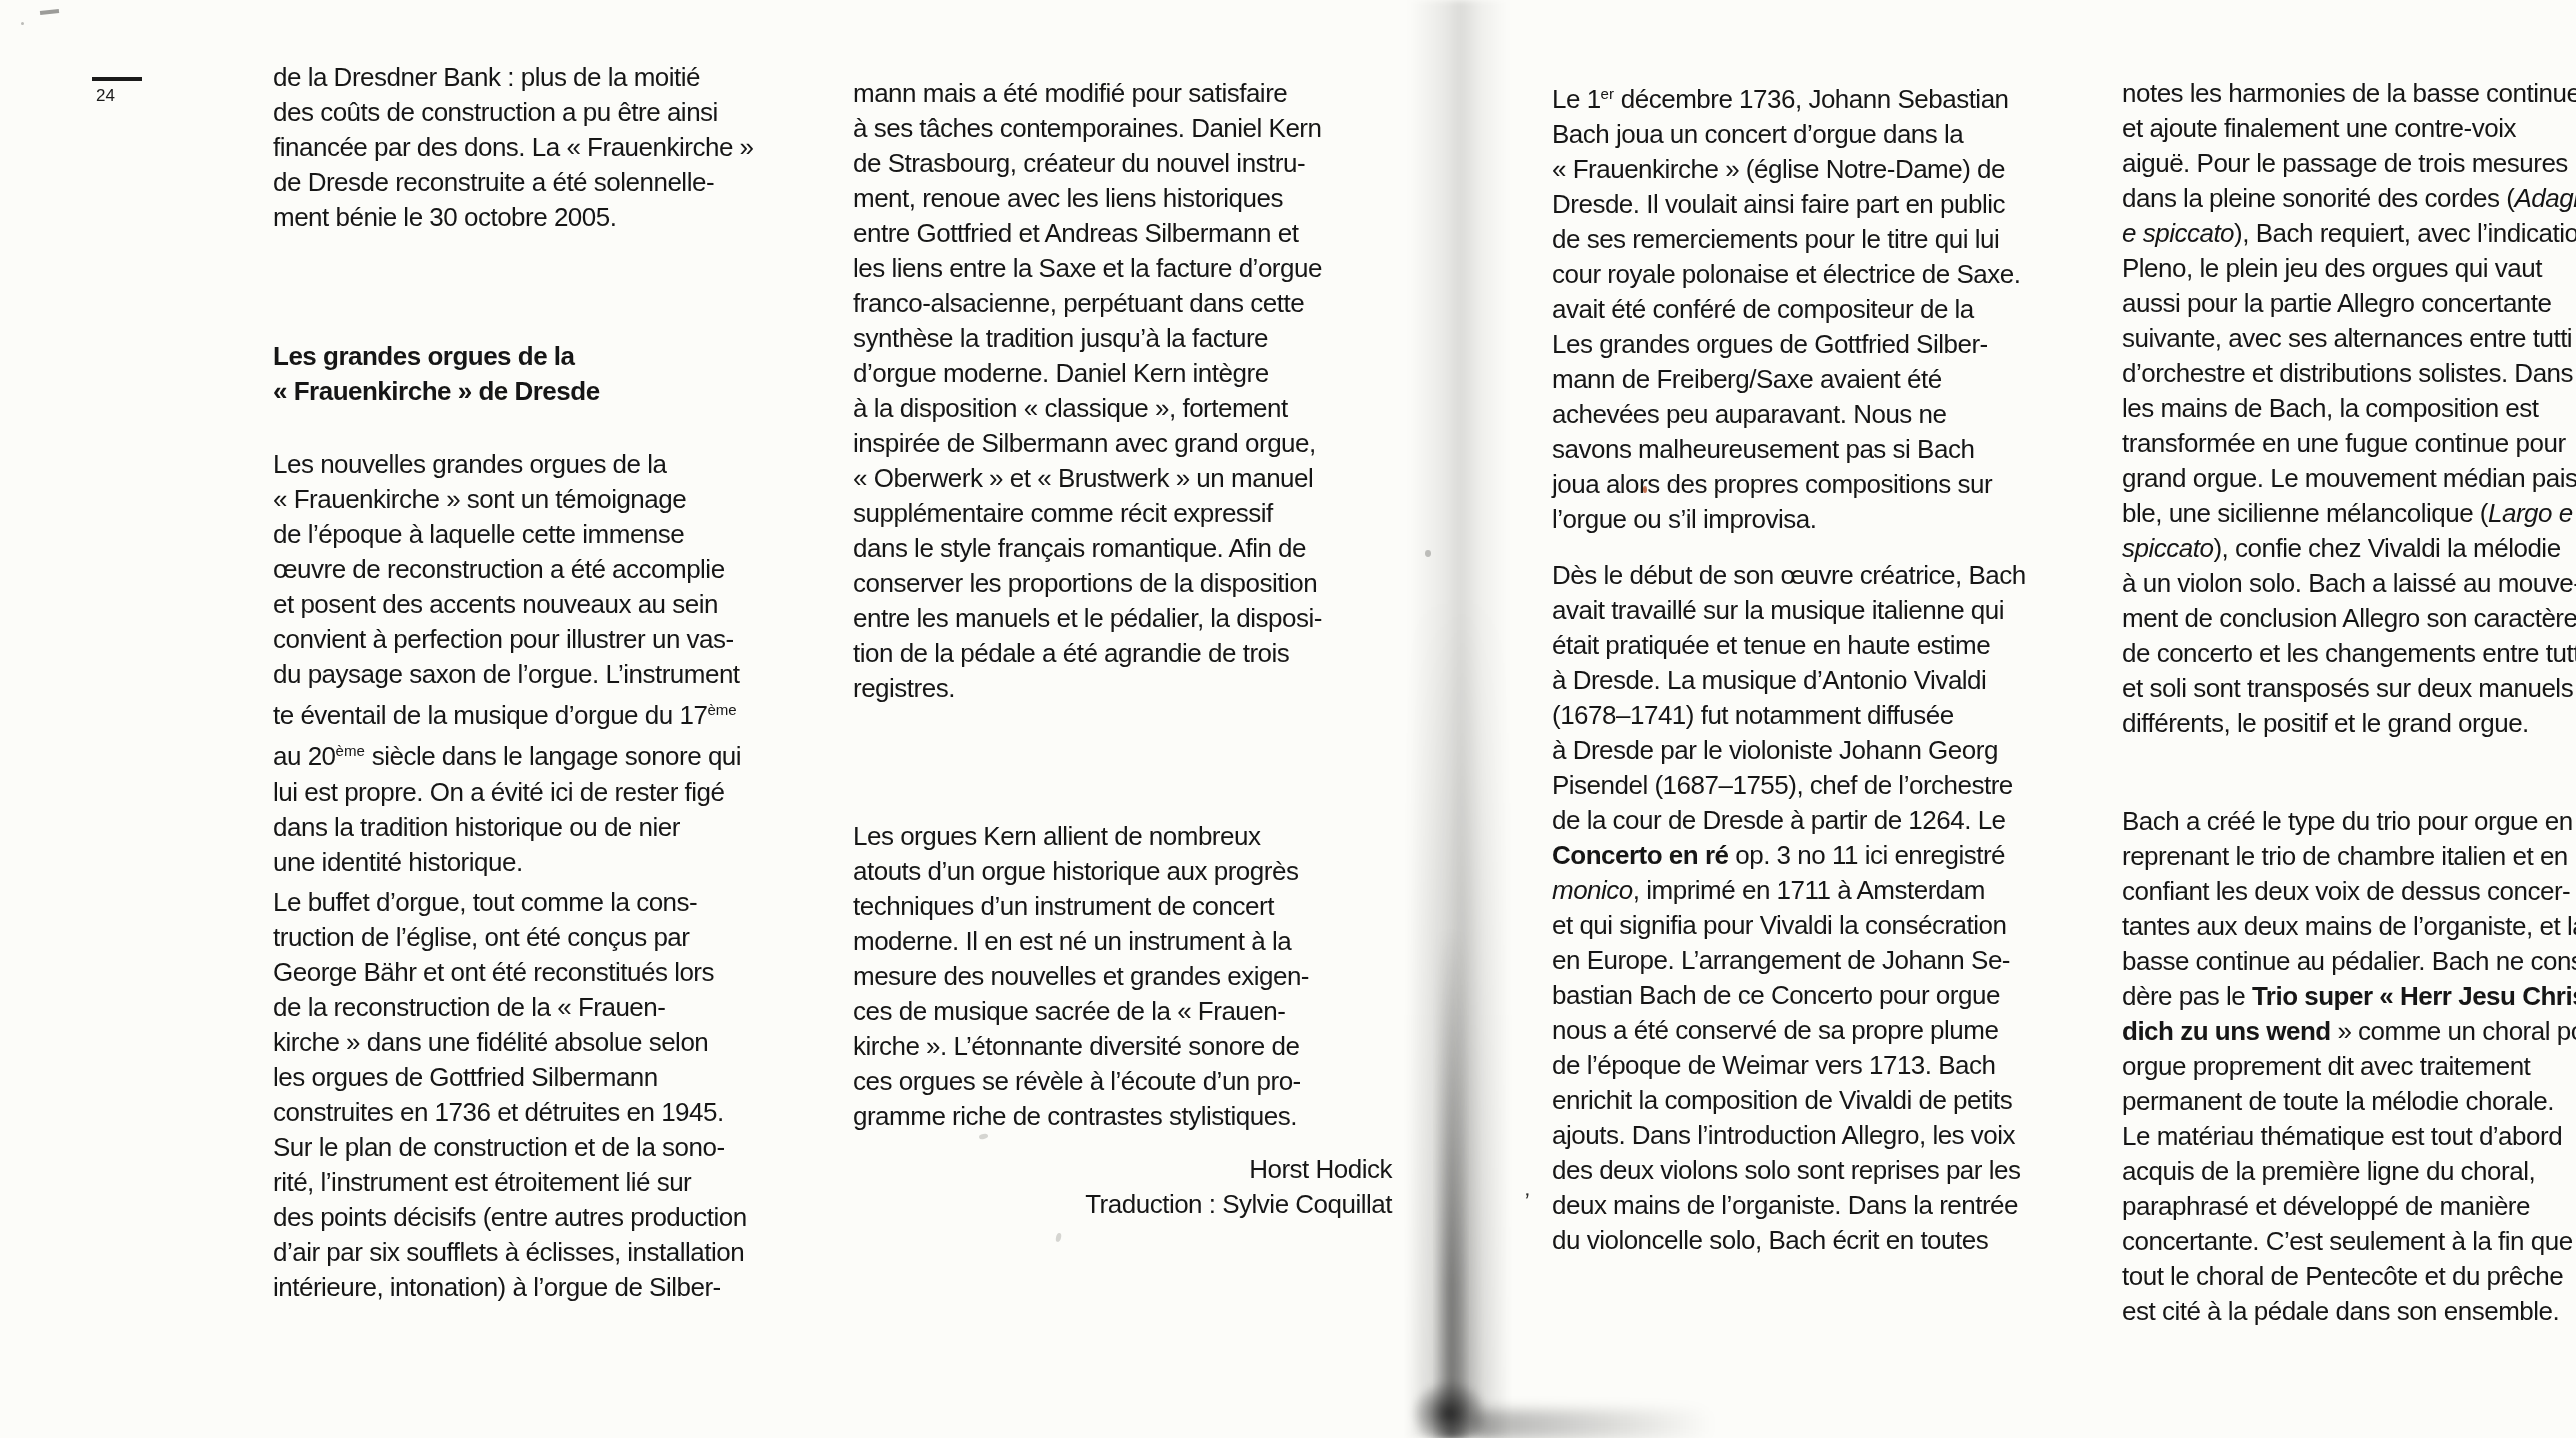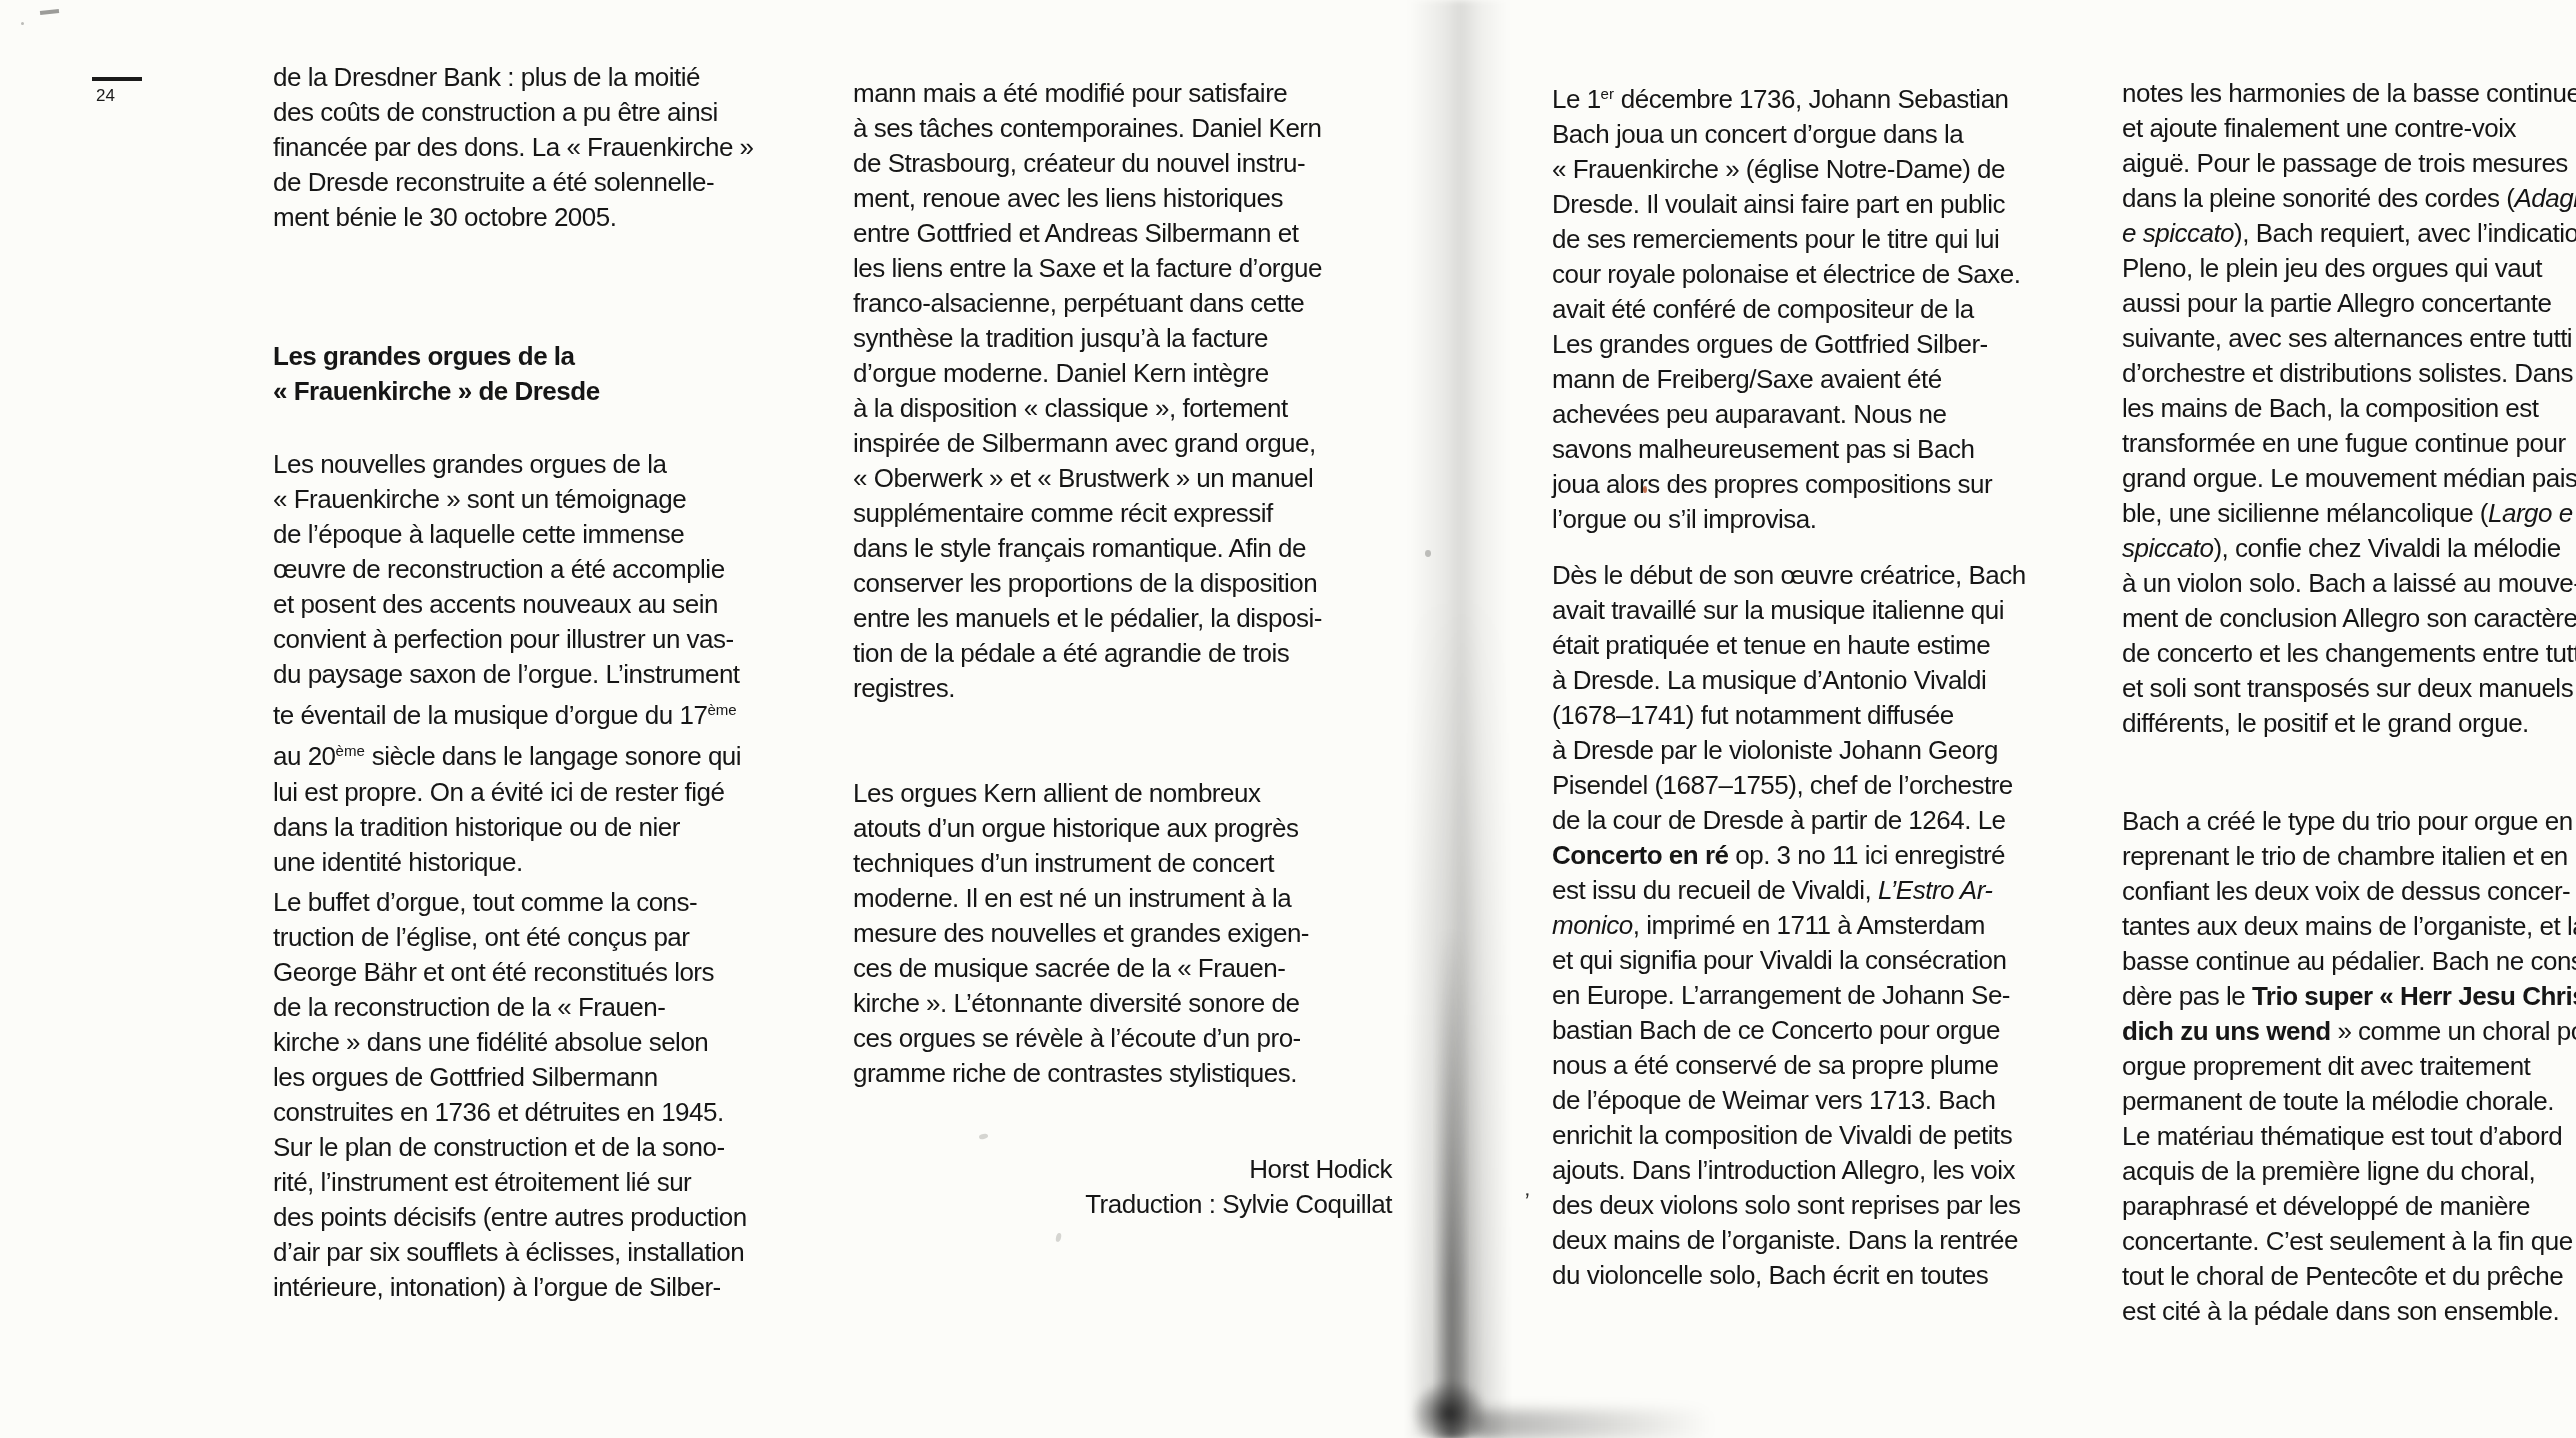--- a/index.html
+++ b/index.html
@@ -120,21 +120,21 @@
           <div class="line"><span>à la disposition « classique », fortement</span></div>
           <div class="line"><span>inspirée de Silbermann avec grand orgue,</span></div>
           <div class="line"><span>« Oberwerk » et « Brustwerk » un manuel</span></div>
           <div class="line"><span>supplémentaire comme récit expressif</span></div>
           <div class="line"><span>dans le style français romantique. Afin de</span></div>
           <div class="line"><span>conserver les proportions de la disposition</span></div>
           <div class="line"><span>entre les manuels et le pédalier, la disposi-</span></div>
           <div class="line"><span>tion de la pédale a été agrandie de trois</span></div>
           <div class="line"><span>registres.</span></div>
         </div>
-        <div class="block para" style="top: 776px;">
+        <div class="block para" style="top: 819px;">
           <div class="line"><span>Les orgues Kern allient de nombreux</span></div>
           <div class="line"><span>atouts d’un orgue historique aux progrès</span></div>
           <div class="line"><span>techniques d’un instrument de concert</span></div>
           <div class="line"><span>moderne. Il en est né un instrument à la</span></div>
           <div class="line"><span>mesure des nouvelles et grandes exigen-</span></div>
           <div class="line"><span>ces de musique sacrée de la « Frauen-</span></div>
           <div class="line"><span>kirche ». L’étonnante diversité sonore de</span></div>
           <div class="line"><span>ces orgues se révèle à l’écoute d’un pro-</span></div>
           <div class="line"><span>gramme riche de contrastes stylistiques.</span></div>
         </div>
@@ -166,21 +166,20 @@
         <div class="block para" style="top: 558px;">
           <div class="line"><span>Dès le début de son œuvre créatrice, Bach</span></div>
           <div class="line"><span>avait travaillé sur la musique italienne qui</span></div>
           <div class="line"><span>était pratiquée et tenue en haute estime</span></div>
           <div class="line"><span>à Dresde. La musique d’Antonio Vivaldi</span></div>
           <div class="line"><span>(1678–1741) fut notamment diffusée</span></div>
           <div class="line"><span>à Dresde par le violoniste Johann Georg</span></div>
           <div class="line"><span>Pisendel (1687–1755), chef de l’orchestre</span></div>
           <div class="line"><span>de la cour de Dresde à partir de 1264. Le</span></div>
           <div class="line"><span class="b">Concerto en ré</span><span> op. 3 no 11 ici enregistré</span></div>
-          <div class="line"><span>est issu du recueil de Vivaldi, </span><span class="i">L’Estro Ar-</span></div>
           <div class="line"><span class="i">monico</span><span>, imprimé en 1711 à Amsterdam</span></div>
           <div class="line"><span>et qui signifia pour Vivaldi la consécration</span></div>
           <div class="line"><span>en Europe. L’arrangement de Johann Se-</span></div>
           <div class="line"><span>bastian Bach de ce Concerto pour orgue</span></div>
           <div class="line"><span>nous a été conservé de sa propre plume</span></div>
           <div class="line"><span>de l’époque de Weimar vers 1713. Bach</span></div>
           <div class="line"><span>enrichit la composition de Vivaldi de petits</span></div>
           <div class="line"><span>ajouts. Dans l’introduction Allegro, les voix</span></div>
           <div class="line"><span>des deux violons solo sont reprises par les</span></div>
           <div class="line"><span>deux mains de l’organiste. Dans la rentrée</span></div>

